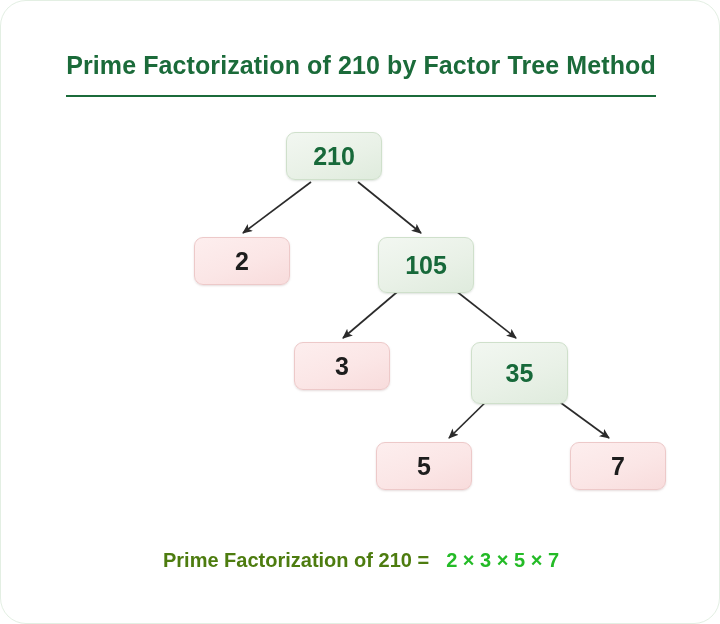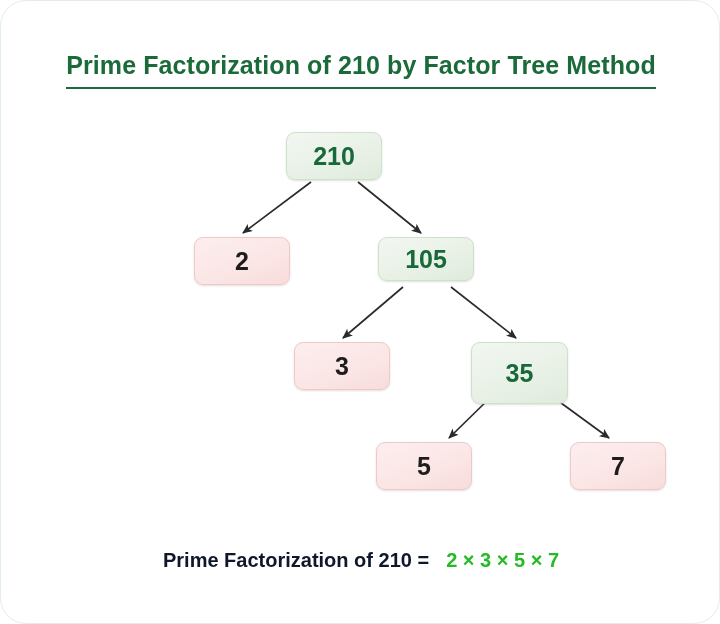--- a/index.html
+++ b/index.html
@@ -32,21 +32,21 @@
     width: 720px;
     text-align: center;
     font-size: 25px;
     font-weight: bold;
     color: #1b6b3a;
     letter-spacing: 0.1px;
     white-space: nowrap;
   }
   #title .title-underline {
     border-bottom: 2px solid #1b6b3a;
-    padding-bottom: 8px;
+    padding-bottom: 16px;
   }
 
   
   #edges {
     position: absolute;
     left: 0;
     top: 0;
     width: 720px;
     height: 624px;
     pointer-events: none;
@@ -81,21 +81,21 @@
   #footer {
     position: absolute;
     left: 0;
     top: 548px;
     width: 720px;
     text-align: center;
     font-size: 20px;
     font-weight: bold;
     white-space: nowrap;
   }
-  #footer .lead { color: #0f172a; }
+  #footer .lead { color: #4d7c0f; }
   #footer .result { color: #24bb27; margin-left: 17px; }
 </style>
 </head>
 <body>
 
 <div id="canvas">
 
   <div id="title">
     <span class="title-underline">Prime Factorization of 210 by Factor Tree Method</span>
   </div>
@@ -116,21 +116,21 @@
       </g>
   </svg>
 
   <div id="node-layer">
       <div class="node composite" style="left: 285px; top: 131px; width: 96px; height: 48px;">
         <span>210</span>
       </div>
       <div class="node prime" style="left: 193px; top: 236px; width: 96px; height: 48px;">
         <span>2</span>
       </div>
-      <div class="node composite" style="left: 377px; top: 236px; width: 96px; height: 44px;">
+      <div class="node composite" style="left: 377px; top: 236px; width: 96px; height: 56px;">
         <span>105</span>
       </div>
       <div class="node prime" style="left: 293px; top: 341px; width: 96px; height: 48px;">
         <span>3</span>
       </div>
       <div class="node composite" style="left: 470px; top: 341px; width: 97px; height: 62px;">
         <span>35</span>
       </div>
       <div class="node prime" style="left: 375px; top: 441px; width: 96px; height: 48px;">
         <span>5</span>

